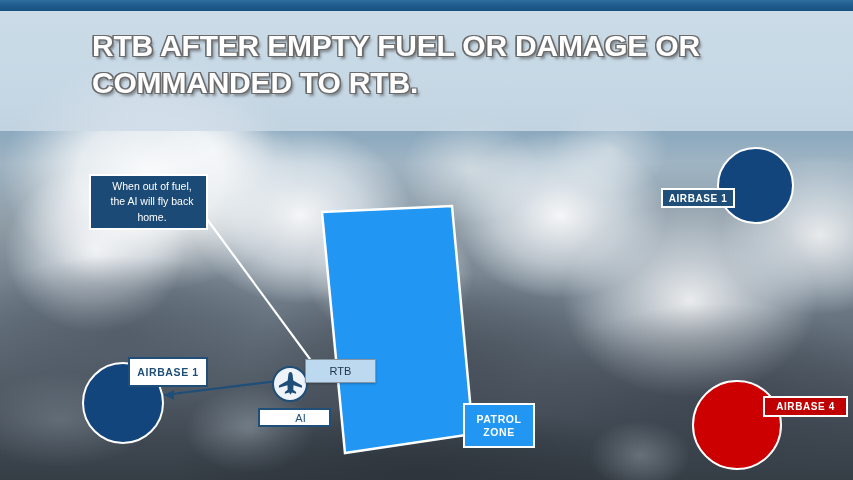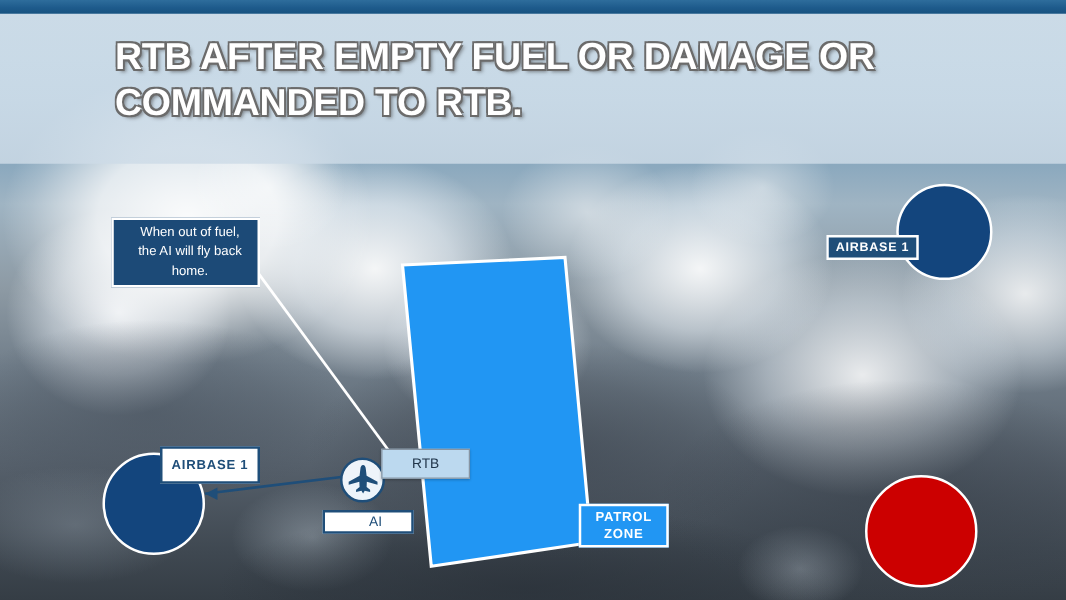--- a/index.html
+++ b/index.html
@@ -232,19 +232,20 @@
     </svg>
   </div>
   <div class="ai-label" style="left:258px; top:408px; width:73px; height:19px;">AI</div>
 
   <div class="rtb-bubble" style="left:305px; top:359px; width:71px; height:24px;">RTB</div>
 
   <div class="label label-onwhite" style="left:128px; top:357px; width:80px; height:30px; font-size:10.5px;">AIRBASE 1</div>
 
   <div class="label label-navy" style="left:661px; top:188px; width:74px; height:20px; font-size:10px;">AIRBASE 1</div>
 
-
-  <div class="label label-zone" style="left:463px; top:403px; width:72px; height:35px; font-size:10.5px;">
+  <div class="label label-red" style="left:763px; top:396px; width:85px; height:21px; font-size:10px;">AIRBASE 4</div>
+
+  <div class="label label-zone" style="left:463px; top:403px; width:72px; height:45px; font-size:10.5px;">
     <span>PATROL</span>
     <span>ZONE</span>
   </div>
 
 </div>
 
 </body></html>

